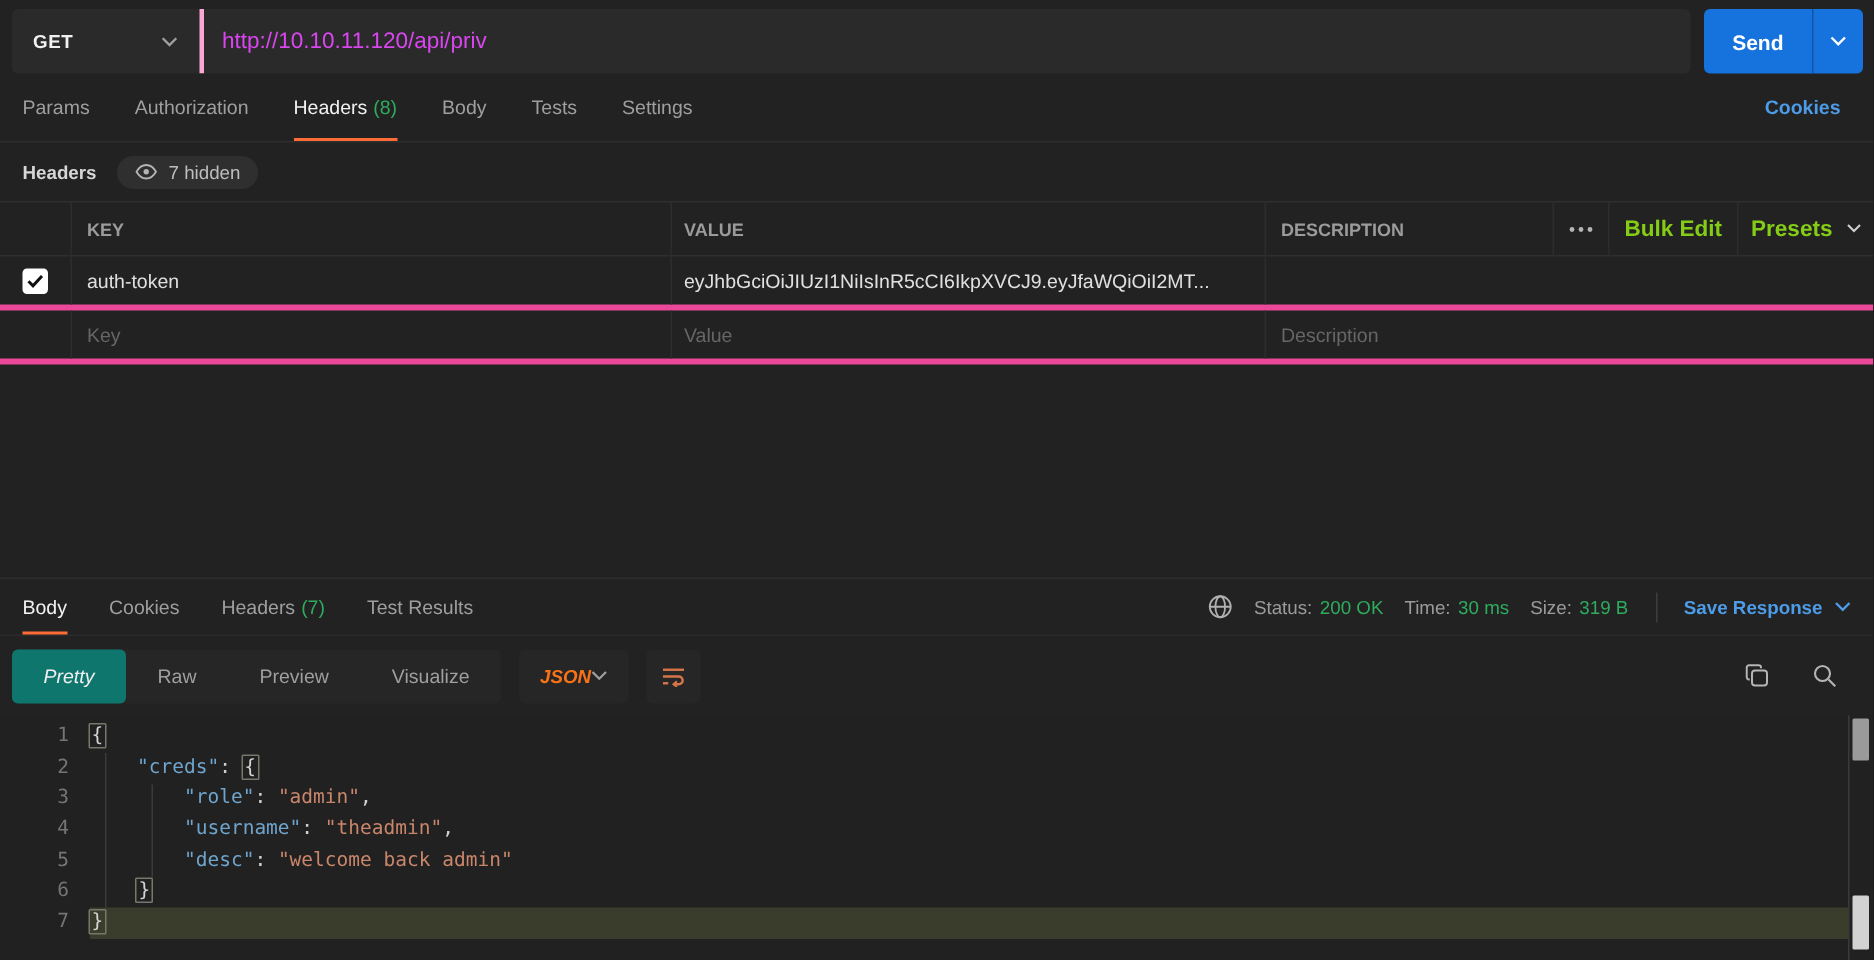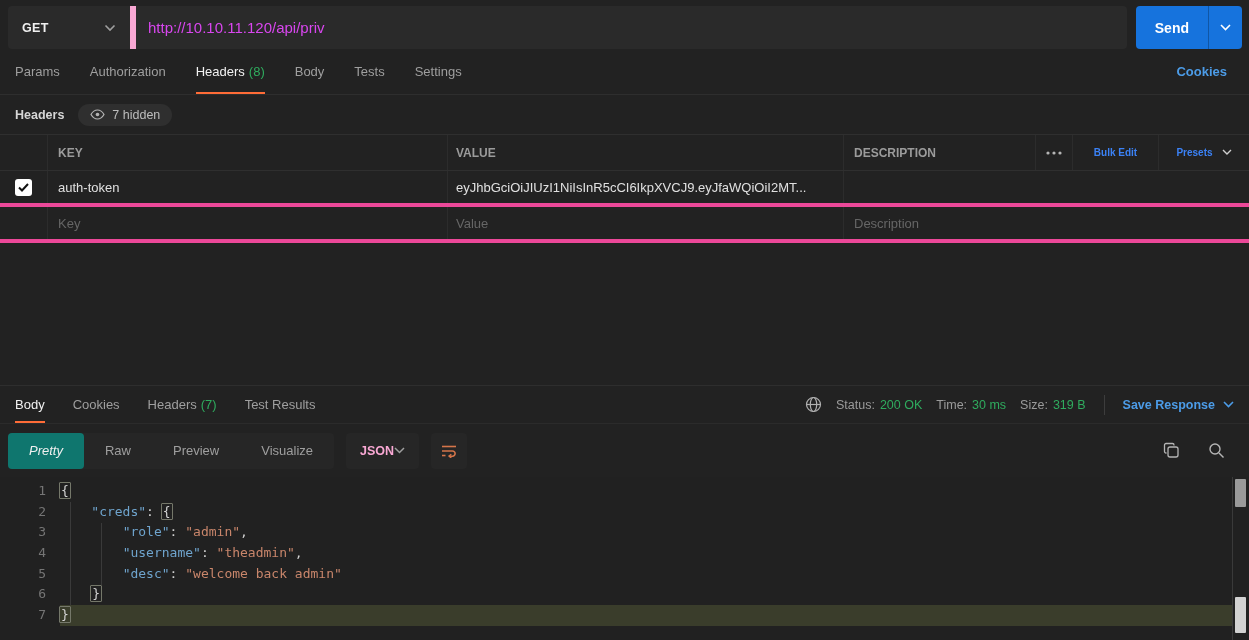--- a/index.html
+++ b/index.html
@@ -6,21 +6,21 @@
   html,body { background:#181818; }
   .app {
     position:relative; width:1249px; height:640px; overflow:hidden;
     background:#222222; color:#e0e0e0;
     font-family:"Liberation Sans", sans-serif; font-size:13px;
   }
   
   .request-bar { display:flex; margin:6px 7px 0 8px; height:43px; }
   .url-box { flex:1; display:flex; align-items:stretch; background:#2a2a2a; border-radius:4px; overflow:hidden; }
   .method-select { width:128px; display:flex; align-items:center; justify-content:space-between;
-    padding:0 14px; border-right:6px solid #f9a8d4; cursor:pointer; }
+    padding:0 14px; border-right:3px solid #f9a8d4; cursor:pointer; }
   .method-label { font-weight:bold; font-size:12.5px; letter-spacing:.4px; color:#f0f0f0; }
   .url-input { flex:1; display:flex; align-items:center; padding-left:12px; font-size:15px; color:#d946ef; }
   .send-split { display:flex; margin-left:9px; border-radius:4px; overflow:hidden; background:var(--send-blue); }
   .send-main { display:flex; align-items:center; padding:0 19px; color:#fff; font-weight:bold; font-size:14px; cursor:pointer; }
   .send-caret { width:34px; display:flex; align-items:center; justify-content:center; border-left:1px solid rgba(0,0,0,.25); cursor:pointer; }
   
   .req-tabs { display:flex; align-items:stretch; height:46px; padding:0 22px 0 15px; border-bottom:1px solid #2e2e2e; }
   .tab { display:flex; align-items:center; margin-right:30px; color:#9f9f9f; cursor:pointer;
     border-bottom:2px solid transparent; padding-top:2px; }
   .tab.active { color:#f2f2f2; border-bottom-color:var(--accent-orange); }
@@ -32,21 +32,21 @@
   .subbar-title { font-size:12.5px; font-weight:bold; color:#d6d6d6; }
   .hidden-pill { display:flex; align-items:center; gap:7px; margin-left:14px; background:#2f2f2f;
     border-radius:12px; padding:4px 12px; color:#bdbdbd; font-size:12.5px; cursor:pointer; }
   
   .kv-head { display:grid; grid-template-columns:47px 400px 396px 192px 37px 86px 1fr;
     height:37px; border-top:1px solid #2f2f2f; border-bottom:1px solid #2f2f2f; align-items:center;
     font-size:12px; font-weight:bold; color:#9b9b9b; }
   .kv-head .hcell { padding-left:10px; height:100%; display:flex; align-items:center; }
   .kv-head .bordered { border-left:1px solid #2c2c2c; }
   .hcell.center { justify-content:center; padding-left:0; }
-  .hcell.bright { color:#3b82f6; font-size:10px; cursor:pointer; }
+  .hcell.bright { color:#84cc16; font-size:15px; cursor:pointer; }
   .kv-row { display:grid; grid-template-columns:47px 400px 396px 1fr; height:36px;
     border-bottom:4px solid #ec4899; align-items:center; }
   .kv-row .cell { padding-left:10px; height:100%; display:flex; align-items:center;
     border-left:1px solid #2c2c2c; overflow:hidden; white-space:nowrap; }
   .kv-row .cb-cell { border-left:none; justify-content:center; padding-left:0; }
   .kv-row .value-cell { padding-left:8px; }
   .placeholder-text { color:#666; }
   .checkbox { width:17px; height:17px; background:#fff; border-radius:3px; display:flex;
     align-items:center; justify-content:center; cursor:pointer; }
   
@@ -58,21 +58,21 @@
   .meta-pair { display:flex; gap:5px; align-items:center; }
   .meta-label { color:#9b9b9b; }
   .meta-value { color:var(--success-green); }
   .vdivider { width:1px; height:20px; background:#3d3d3d; margin:0 4px; align-self:center; }
   
   .view-toolbar { display:flex; align-items:center; height:53px; padding:0 24px 0 8px; }
   .seg-group { display:flex; background:#262626; border-radius:4px; height:36px; align-items:stretch; }
   .seg { display:flex; align-items:center; padding:0 21px; color:#9f9f9f; cursor:pointer; border-radius:4px; }
   .seg.active { background:#0f766e; color:#f0f0f0;font-style:italic; }
   .json-dd { display:flex; align-items:center; gap:0; margin-left:12px; background:#262626;
-    border-radius:4px; height:36px; padding:0 14px; color:#f9a8d4; font-weight:bold; font-size:12.5px; cursor:pointer; }
+    border-radius:4px; height:36px; padding:0 14px; color:#f97316; font-weight:bold; font-size:12.5px; cursor:pointer;font-style:italic; }
   .wrap-btn { width:36px; height:36px; margin-left:12px; background:#262626; border-radius:4px;
     display:flex; align-items:center; justify-content:center; cursor:pointer; }
   .tool-icons { margin-left:auto; display:flex; align-items:center; gap:28px; }
   .icon-btn { display:flex; align-items:center; justify-content:center; cursor:pointer; }
   
   .code-area { position:relative; height:163px; padding-top:4px; background:#212121;
     font-family:"DejaVu Sans Mono", monospace; font-size:13px; }
   .code-lines { margin-right:17px; position:relative; z-index:1; }
   .code-line { display:flex; height:20.7px; line-height:20.7px; }
   .code-line .gutter { width:60px; text-align:right; padding-right:14px; color:#757575; flex:none; }

